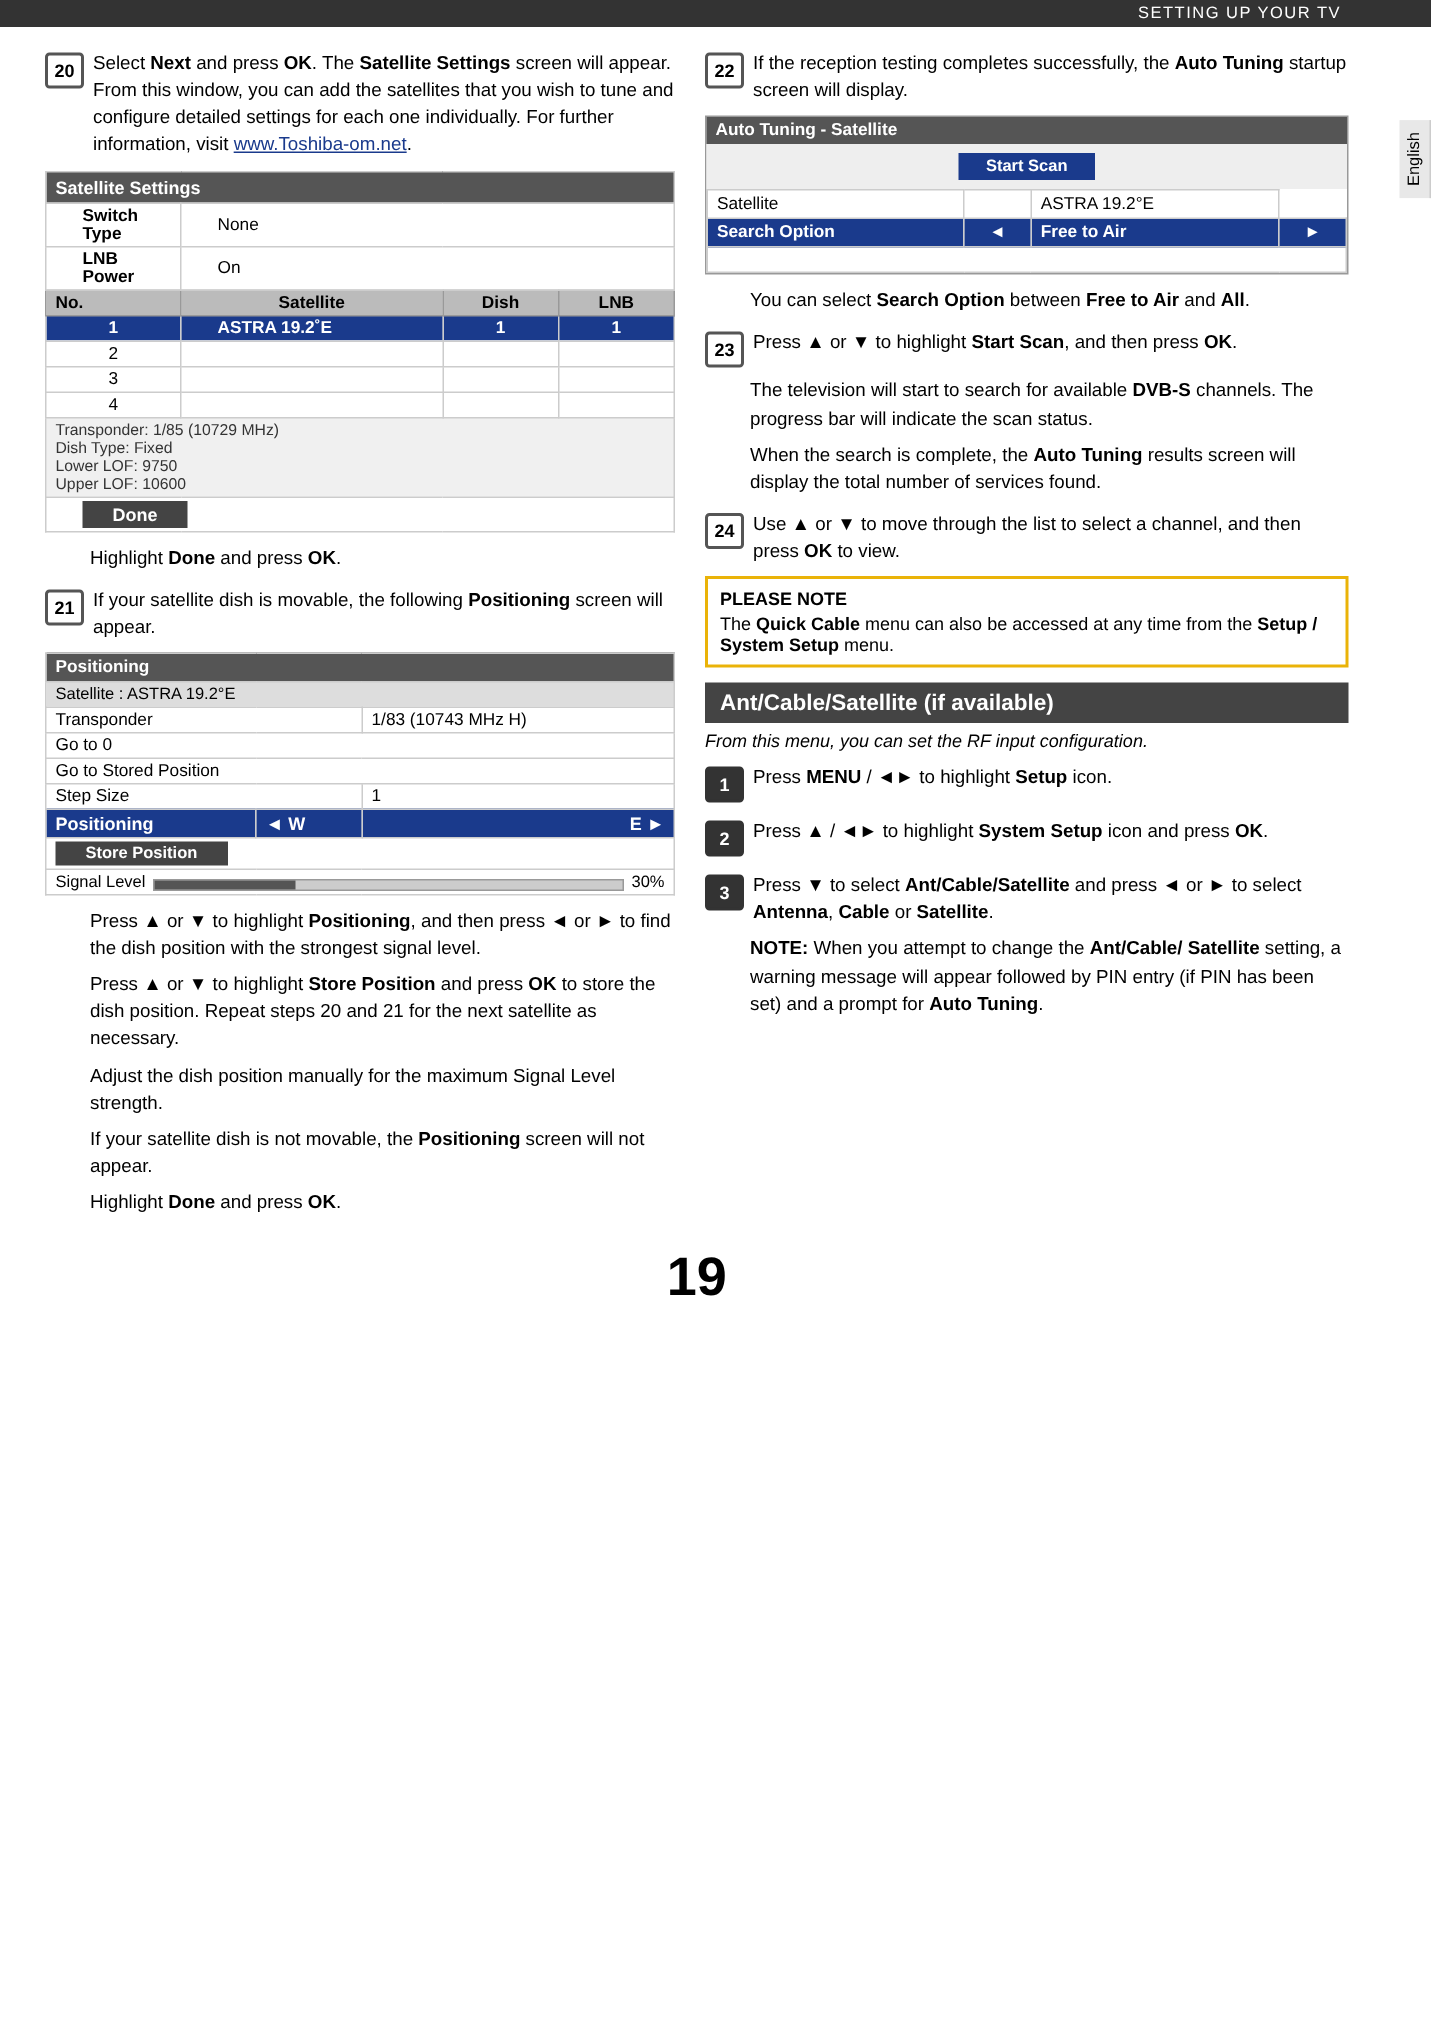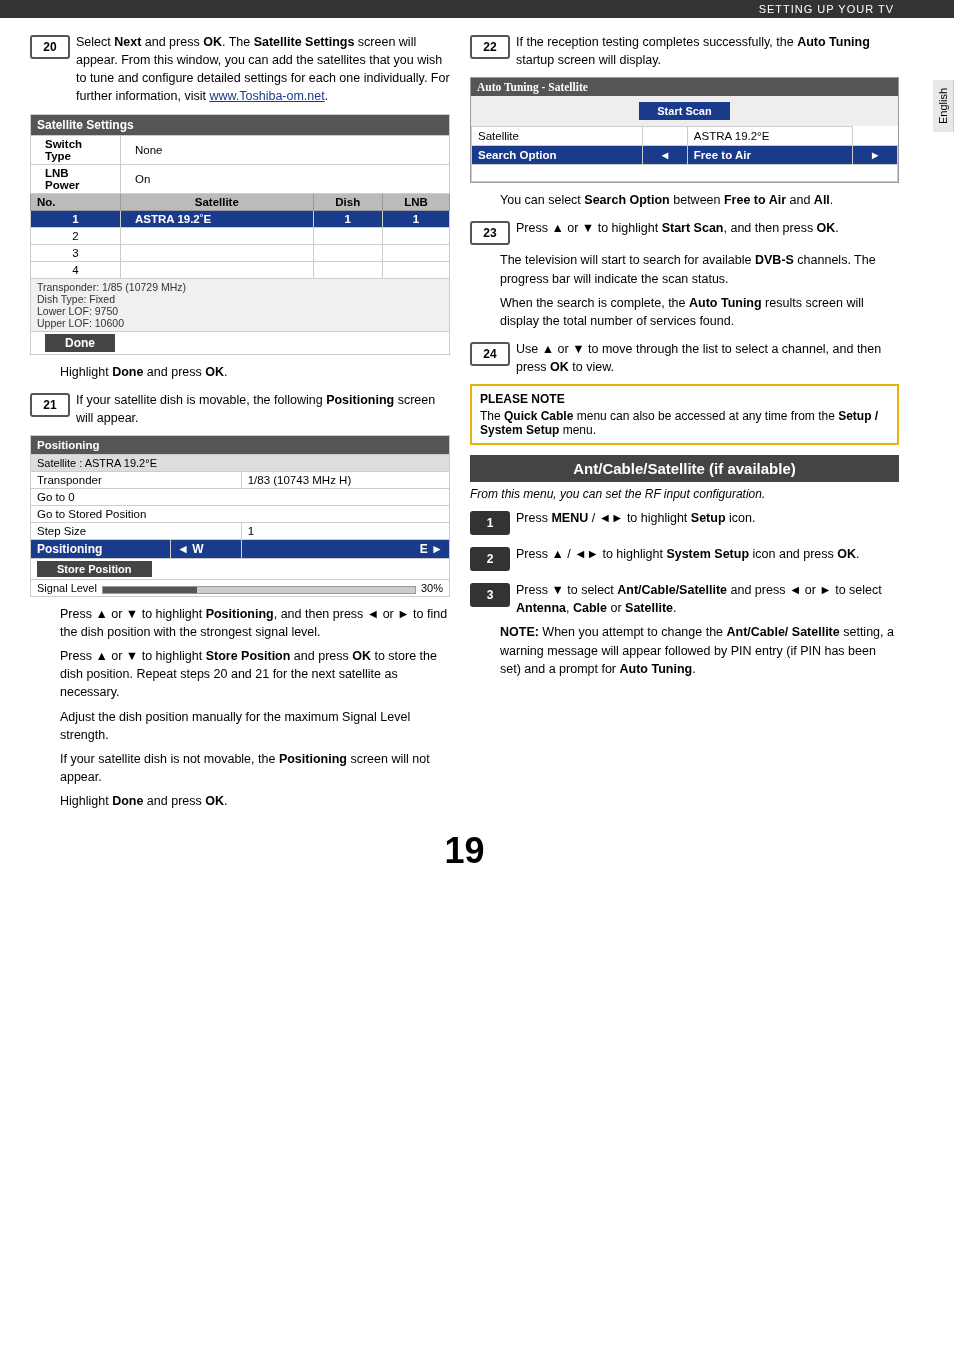--- a/index.html
+++ b/index.html
@@ -54,21 +54,21 @@
     }
     .col-right {
       flex: 1;
     }
 
     
     .step-circle {
       display: inline-flex;
       align-items: center;
       justify-content: center;
-      width: 40px;
+      width: 26px;
       height: 24px;
       border: 2px solid #555;
       border-radius: 3px;
       font-size: 12px;
       font-weight: bold;
       margin-right: 6px;
       vertical-align: middle;
       flex-shrink: 0;
     }
     .step-circle.filled {
@@ -110,21 +110,21 @@
     }
     .settings-table tr.header-row td {
       background: #bbb;
       padding: 2px 6px;
       font-weight: bold;
       text-align: center;
       border: 1px solid #999;
     }
     .settings-table tr.header-row td:first-child { text-align: left; margin-left: 12px; }
     .settings-table td {
-      padding: 2px 14px;
+      padding: 2px 24px;
       border: 1px solid #ccc;
     }
     .settings-table tr.data-row td {
       background: #fff;
     }
     .settings-table tr.highlighted td {
       background: #1a3a8c;
       color: #fff;
       font-weight: bold;
     }
@@ -213,21 +213,20 @@
     .auto-tune-box {
       border: 1px solid #999;
       margin: 8px 0;
       font-size: 11.5px;
     }
     .auto-tune-box .at-title {
       background: #555;
       color: #fff;
       padding: 3px 6px;
       font-weight: bold;
-      font-family: Liberation Serif, serif;
     }
     .at-scan-row {
       text-align: center;
       padding: 6px;
       background: #eee;
     }
     .scan-btn {
       display: inline-block;
       background: #1a3a8c;
       color: #fff;
@@ -260,21 +259,20 @@
       font-weight: bold;
       font-size: 12px;
       margin-bottom: 3px;
       text-transform: uppercase;
     }
 
     
     .section-heading {
       background: #444;
       color: #fff;
-      text-align: center;
       padding: 5px 10px;
       font-size: 15px;
       font-weight: bold;
       margin: 10px 0 5px 0;
     }
     .section-italic {
       font-style: italic;
       font-size: 12px;
       margin-bottom: 8px;
     }

